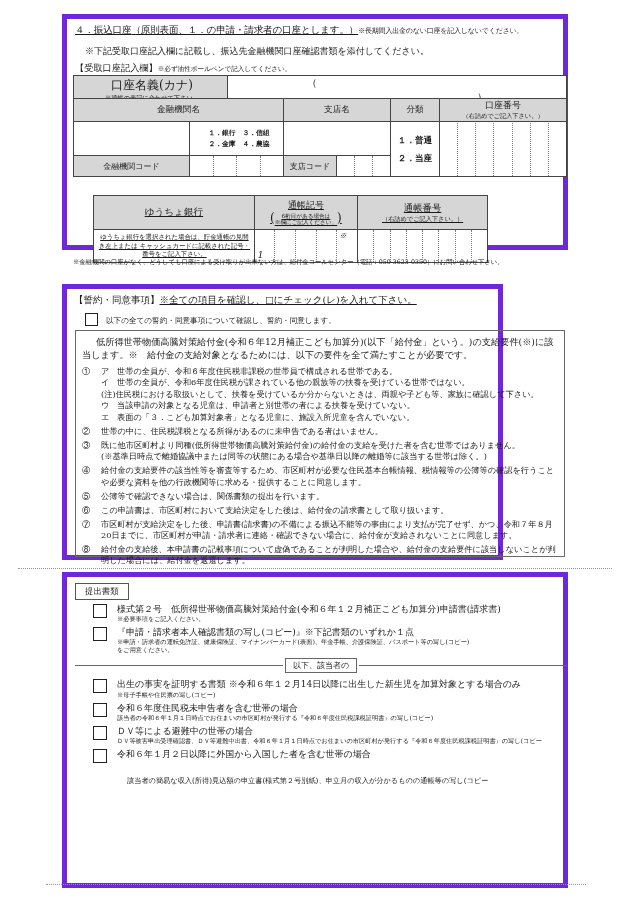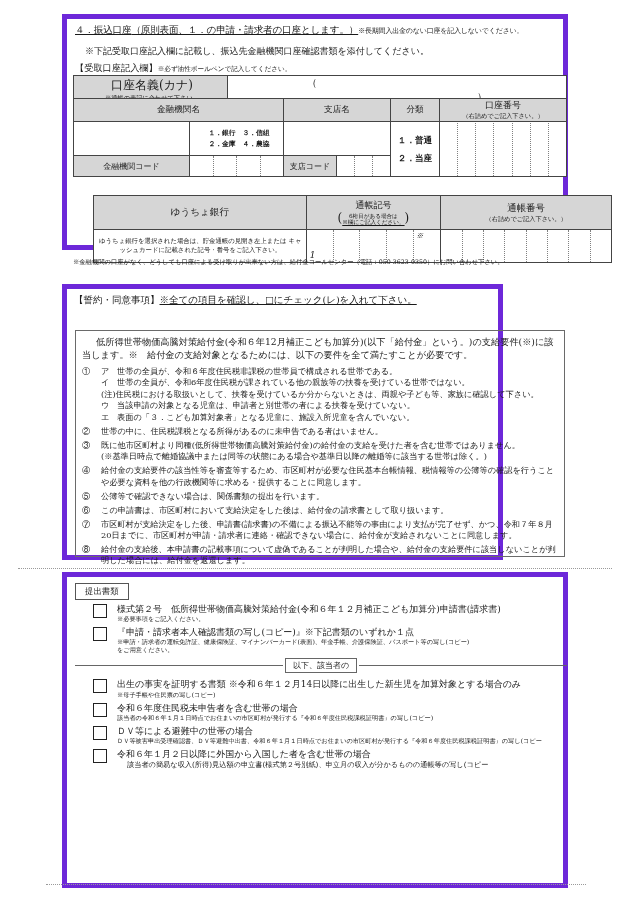--- a/index.html
+++ b/index.html
@@ -74,21 +74,21 @@
   .segrow > i:first-child { border-left: none; }
 
   
   #tbl-name { left: 6px; top: 56px; width: 494px; }
   #tbl-name td { height: 22px; }
 
   
   #tbl-bank { left: 6px; top: 79px; width: 494px; }
 
   
-  #tbl-yucho { left: 26px; top: 176px; width: 519px; }
+  #tbl-yucho { left: 26px; top: 176px; width: 395px; text-decoration: underline; }
 
   .foot-note {
     position: absolute; left: 6px; top: 239px;
     font-size: 6.3px; white-space: nowrap;
   }
 
   
   #sect-pledge { left: 62px; top: 284px; width: 441px; height: 276px; }
   .pl-title {
     position: absolute; left: 7px; top: 5px;
@@ -150,21 +150,21 @@
     align-items: flex-start;
     margin-bottom: 3px;
   }
   .doc-row .chk {
     width: 14px; height: 14px;
     flex: 0 0 14px;
     margin: 1px 10px 0 18px;
   }
   .doc-text { flex: 1 1 auto; }
   .d1 { font-size: 9px; line-height: 1.35; }
-  .d2i { font-size: 7.2px; line-height: 1.35; padding-left: 10px; }
+  .d2i { font-size: 7.2px; line-height: 1.35; padding-left: 10px; margin-top: 16px; }
   .d3 { font-size: 6.2px; line-height: 1.3; white-space: nowrap; }
   .hr-label {
     position: relative;
     display: flex;
     align-items: center;
     margin: 4px 0 5px 0;
   }
   .hr-label .line { flex: 1 1 auto; border-top: 1px solid #666; }
   .hr-label .cap {
     font-size: 8px;
@@ -320,20 +320,23 @@
 
     <div class="foot-note">※金融機関の口座がなく、どうしても口座による受け取りが出来ない方は、給付金コールセンター（電話：050-3623-0350）にお問い合わせ下さい。</div>
   </div>
 
   <div class="sect" id="sect-pledge">
 
     <div class="pl-title">
       <span>【誓約・同意事項】</span><span class="ul">※全ての項目を確認し、□にチェック(レ)を入れて下さい。</span>
     </div>
 
+    <div class="pl-agree">
+      <span class="chk"></span><span>以下の全ての誓約・同意事項について確認し、誓約・同意します。</span>
+    </div>
 
     <div class="pl-box">
       <div class="pl-lead">低所得世帯物価高騰対策給付金(令和６年12月補正こども加算分)(以下「給付金」という。)の支給要件(※)に該当します。※　給付金の支給対象となるためには、以下の要件を全て満たすことが必要です。</div>
       <div id="pledge-items">
           <div class="pl-item">
             <div class="pl-num">①</div>
             <div class="pl-body">
               <div class="pl-sub">
                 <span class="k">ア</span>
                 <span>世帯の全員が、令和６年度住民税非課税の世帯員で構成される世帯である。</span>

